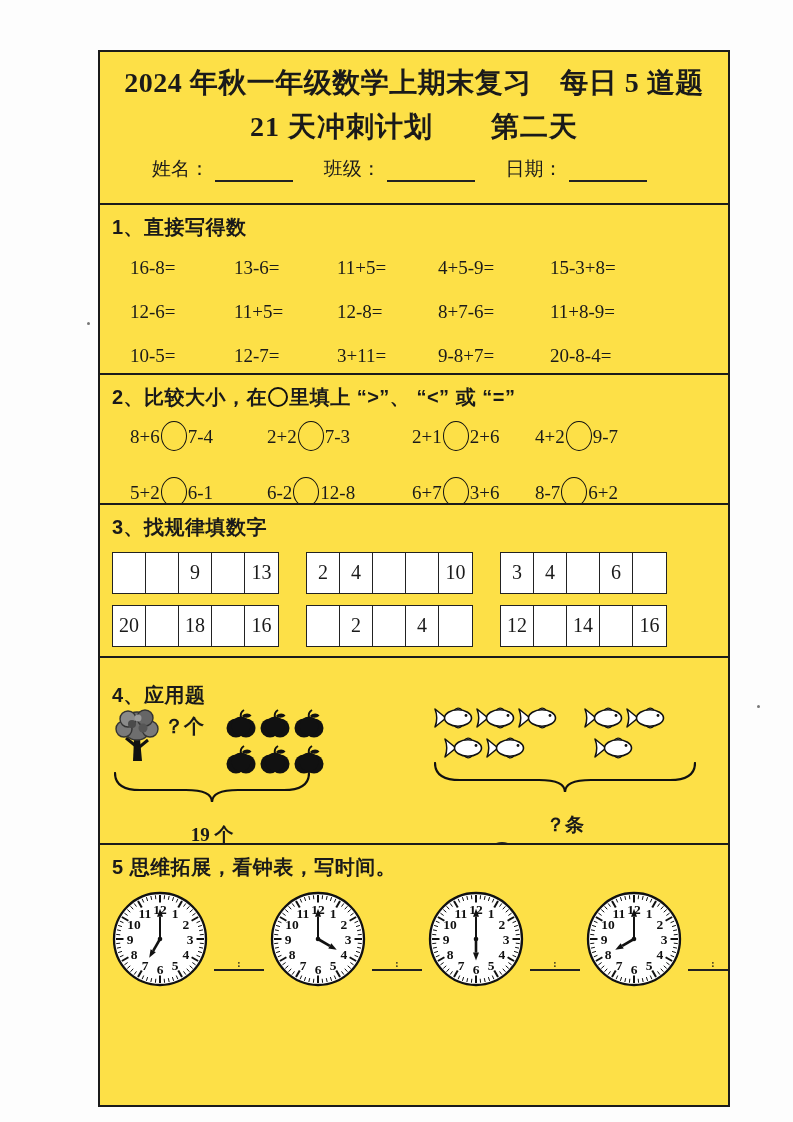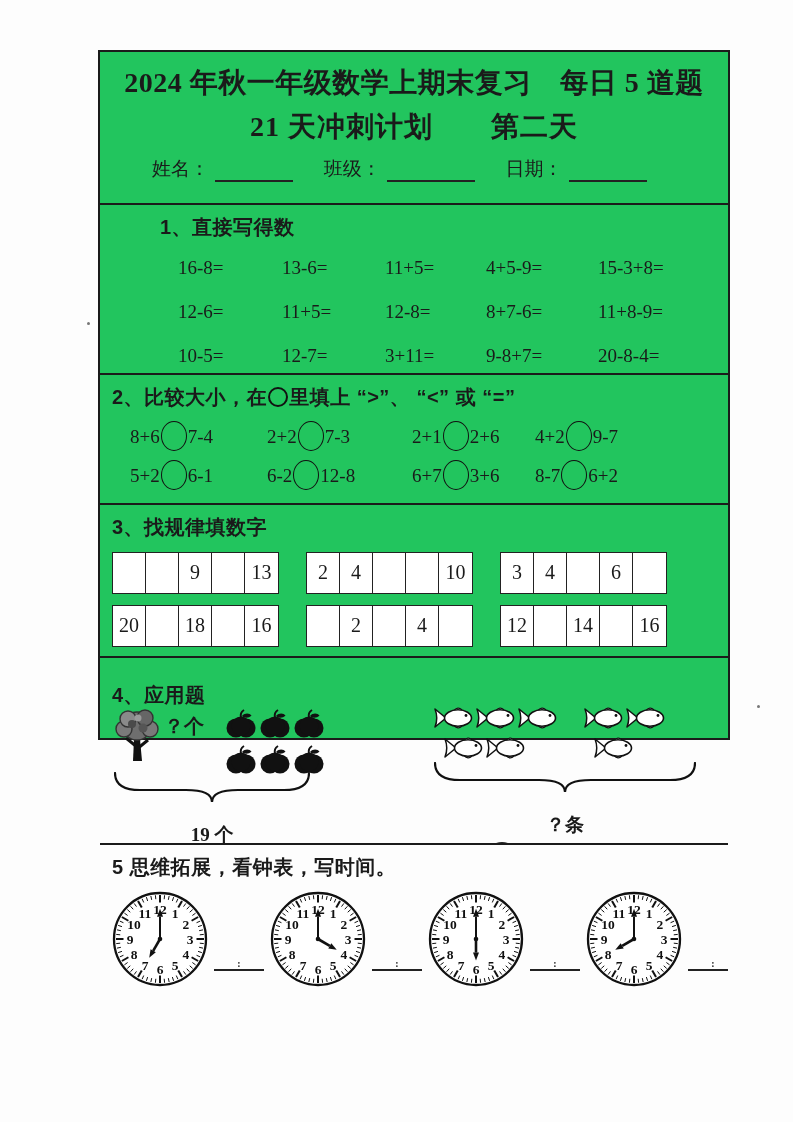--- a/index.html
+++ b/index.html
@@ -1,48 +1,48 @@
 <!DOCTYPE html>
 <html><head>
 <meta charset="utf-8">
 <style>
   * { box-sizing: border-box; margin: 0; padding: 0; }
   html,body { background:#ffffff; }
   body { font-family:"Liberation Serif", serif; color:#1a1a1a; }
   .sheet { position:relative; width:793px; height:1122px; background:#fdfdfd; overflow:hidden; }
-  .ws { position:absolute; left:98px; top:50px; width:632px; height:690px;
-        border:2.4px solid #1b1b1b; background:#22c55e; }
+  .ws { position:absolute; left:98px; top:50px; width:632px; height:1057px;
+        border:2.4px solid #1b1b1b; background:#fde047; }
   section { border-bottom:2px solid #1b1b1b; overflow:hidden; }
   section:last-child { border-bottom:none; }
 
   
   .sec-header { height:153px; }
   .t1 { font-size:28px; font-weight:600; text-align:center; padding-top:12px; letter-spacing:.5px; white-space:nowrap; }
   .t2 { font-size:28px; font-weight:600; text-align:center; margin-top:6px; letter-spacing:1px; }
   .namerow { margin:10px 8px 0 52px; font-size:19px; }
   .namerow .lbl { margin-left:26px; }
   .namerow .lbl:first-child { margin-left:0; }
   .blank { display:inline-block; width:78px; border-bottom:2px solid #222; height:20px; vertical-align:bottom; margin-left:6px; }
   .blank2 { width:88px; }
 
   
   .h { font-family:"Liberation Sans", sans-serif; font-weight:bold; font-size:20px;
        padding:9px 0 0 12px; letter-spacing:.5px; }
 
   
-  .s1 { height:170px;padding-left:48px; }
+  .s1 { height:170px; }
   .grid1 { display:grid; grid-template-columns:104px 103px 101px 112px auto;
            padding:16px 0 0 30px; row-gap:22px; font-size:19px; }
 
   
   .s2 { height:130px; }
   .hcirc { display:inline-block; width:20px; height:20px; border:2px solid #111; border-radius:50%;
            vertical-align:-3px; margin:0 1px; }
   .grid2 { display:grid; grid-template-columns:137px 145px 123px auto;
-           padding:10px 0 0 30px; row-gap:9px; font-size:19px;font-family:Liberation Serif, serif; }
+           padding:10px 0 0 30px; row-gap:26px; font-size:19px;font-family:Liberation Serif, serif; }
   .cmpcirc { display:inline-block; width:26px; height:30px; border:1.8px solid #111; border-radius:50%;
              vertical-align:-8px; margin:0 1px; }
 
   
   .s3 { height:153px; }
   .striprow { display:flex; padding-left:12px; margin-top:11px; }
   .strip { display:flex; border:1.8px solid #222; margin-right:27px; background:#fff; }
   .strip .cell { width:33px; height:40px; border-right:1.8px solid #222; font-size:20px;
                  text-align:center; line-height:38px; }
   .strip .cell:last-child { border-right:none; }

